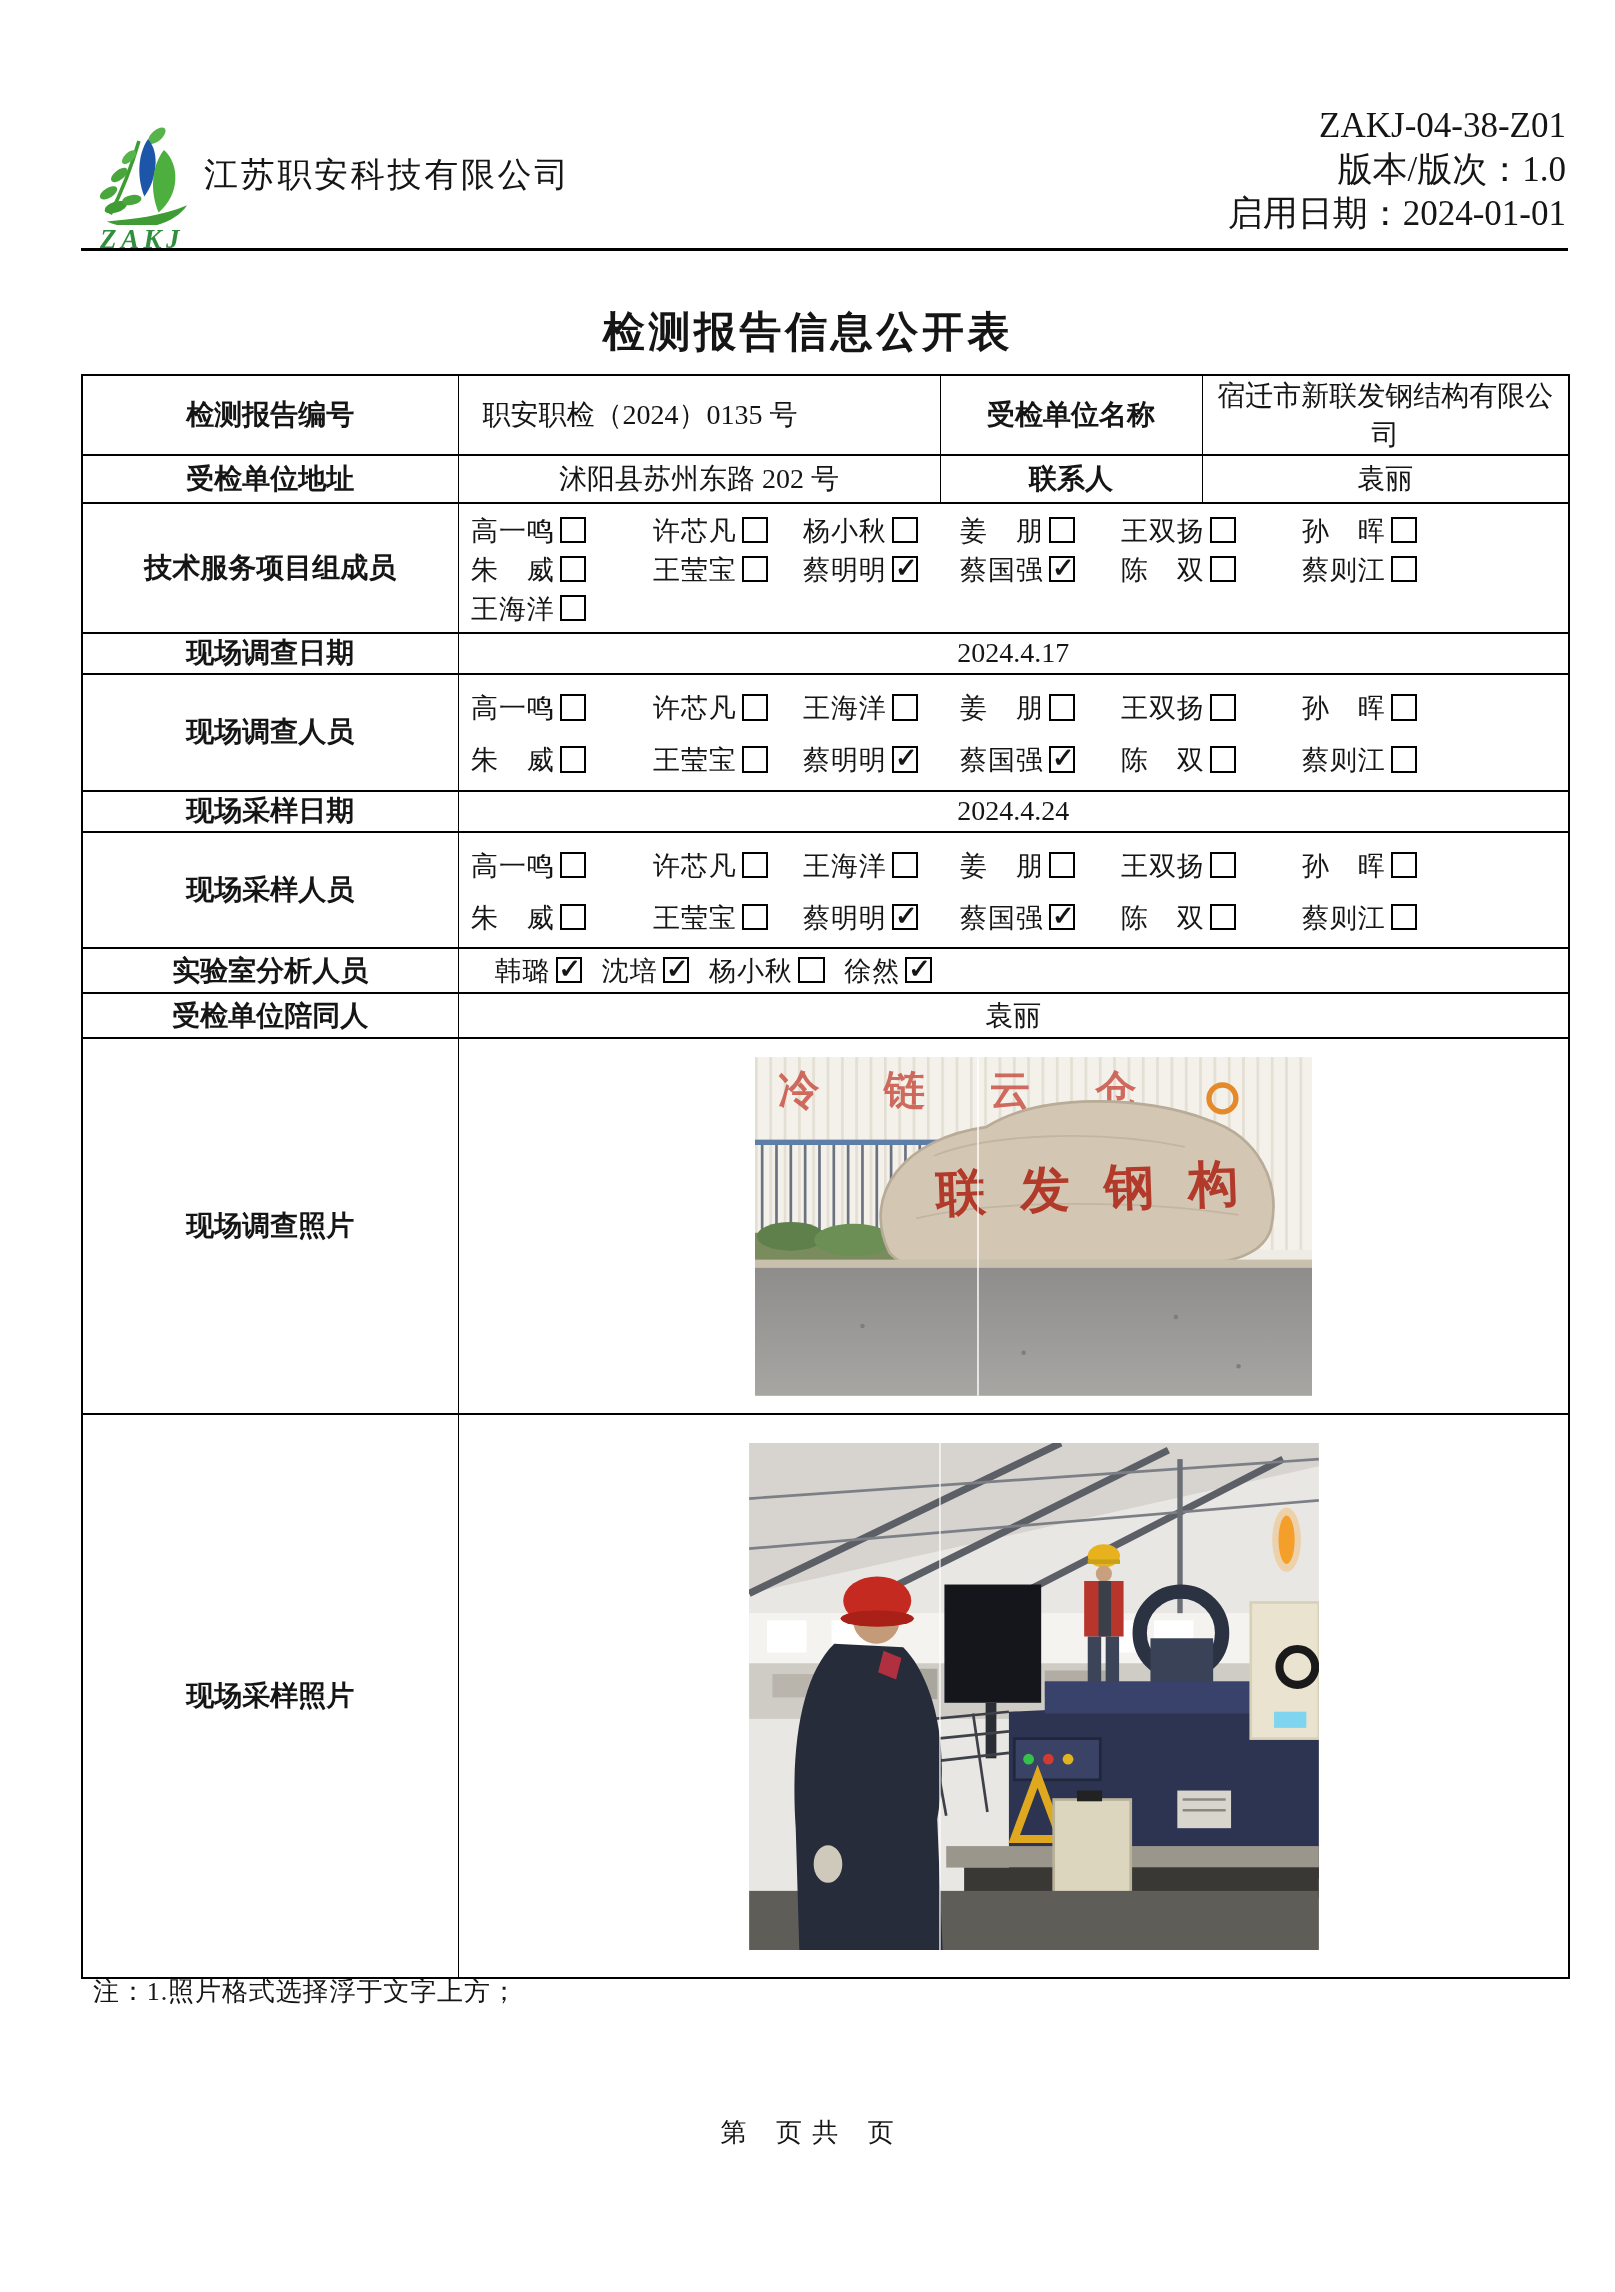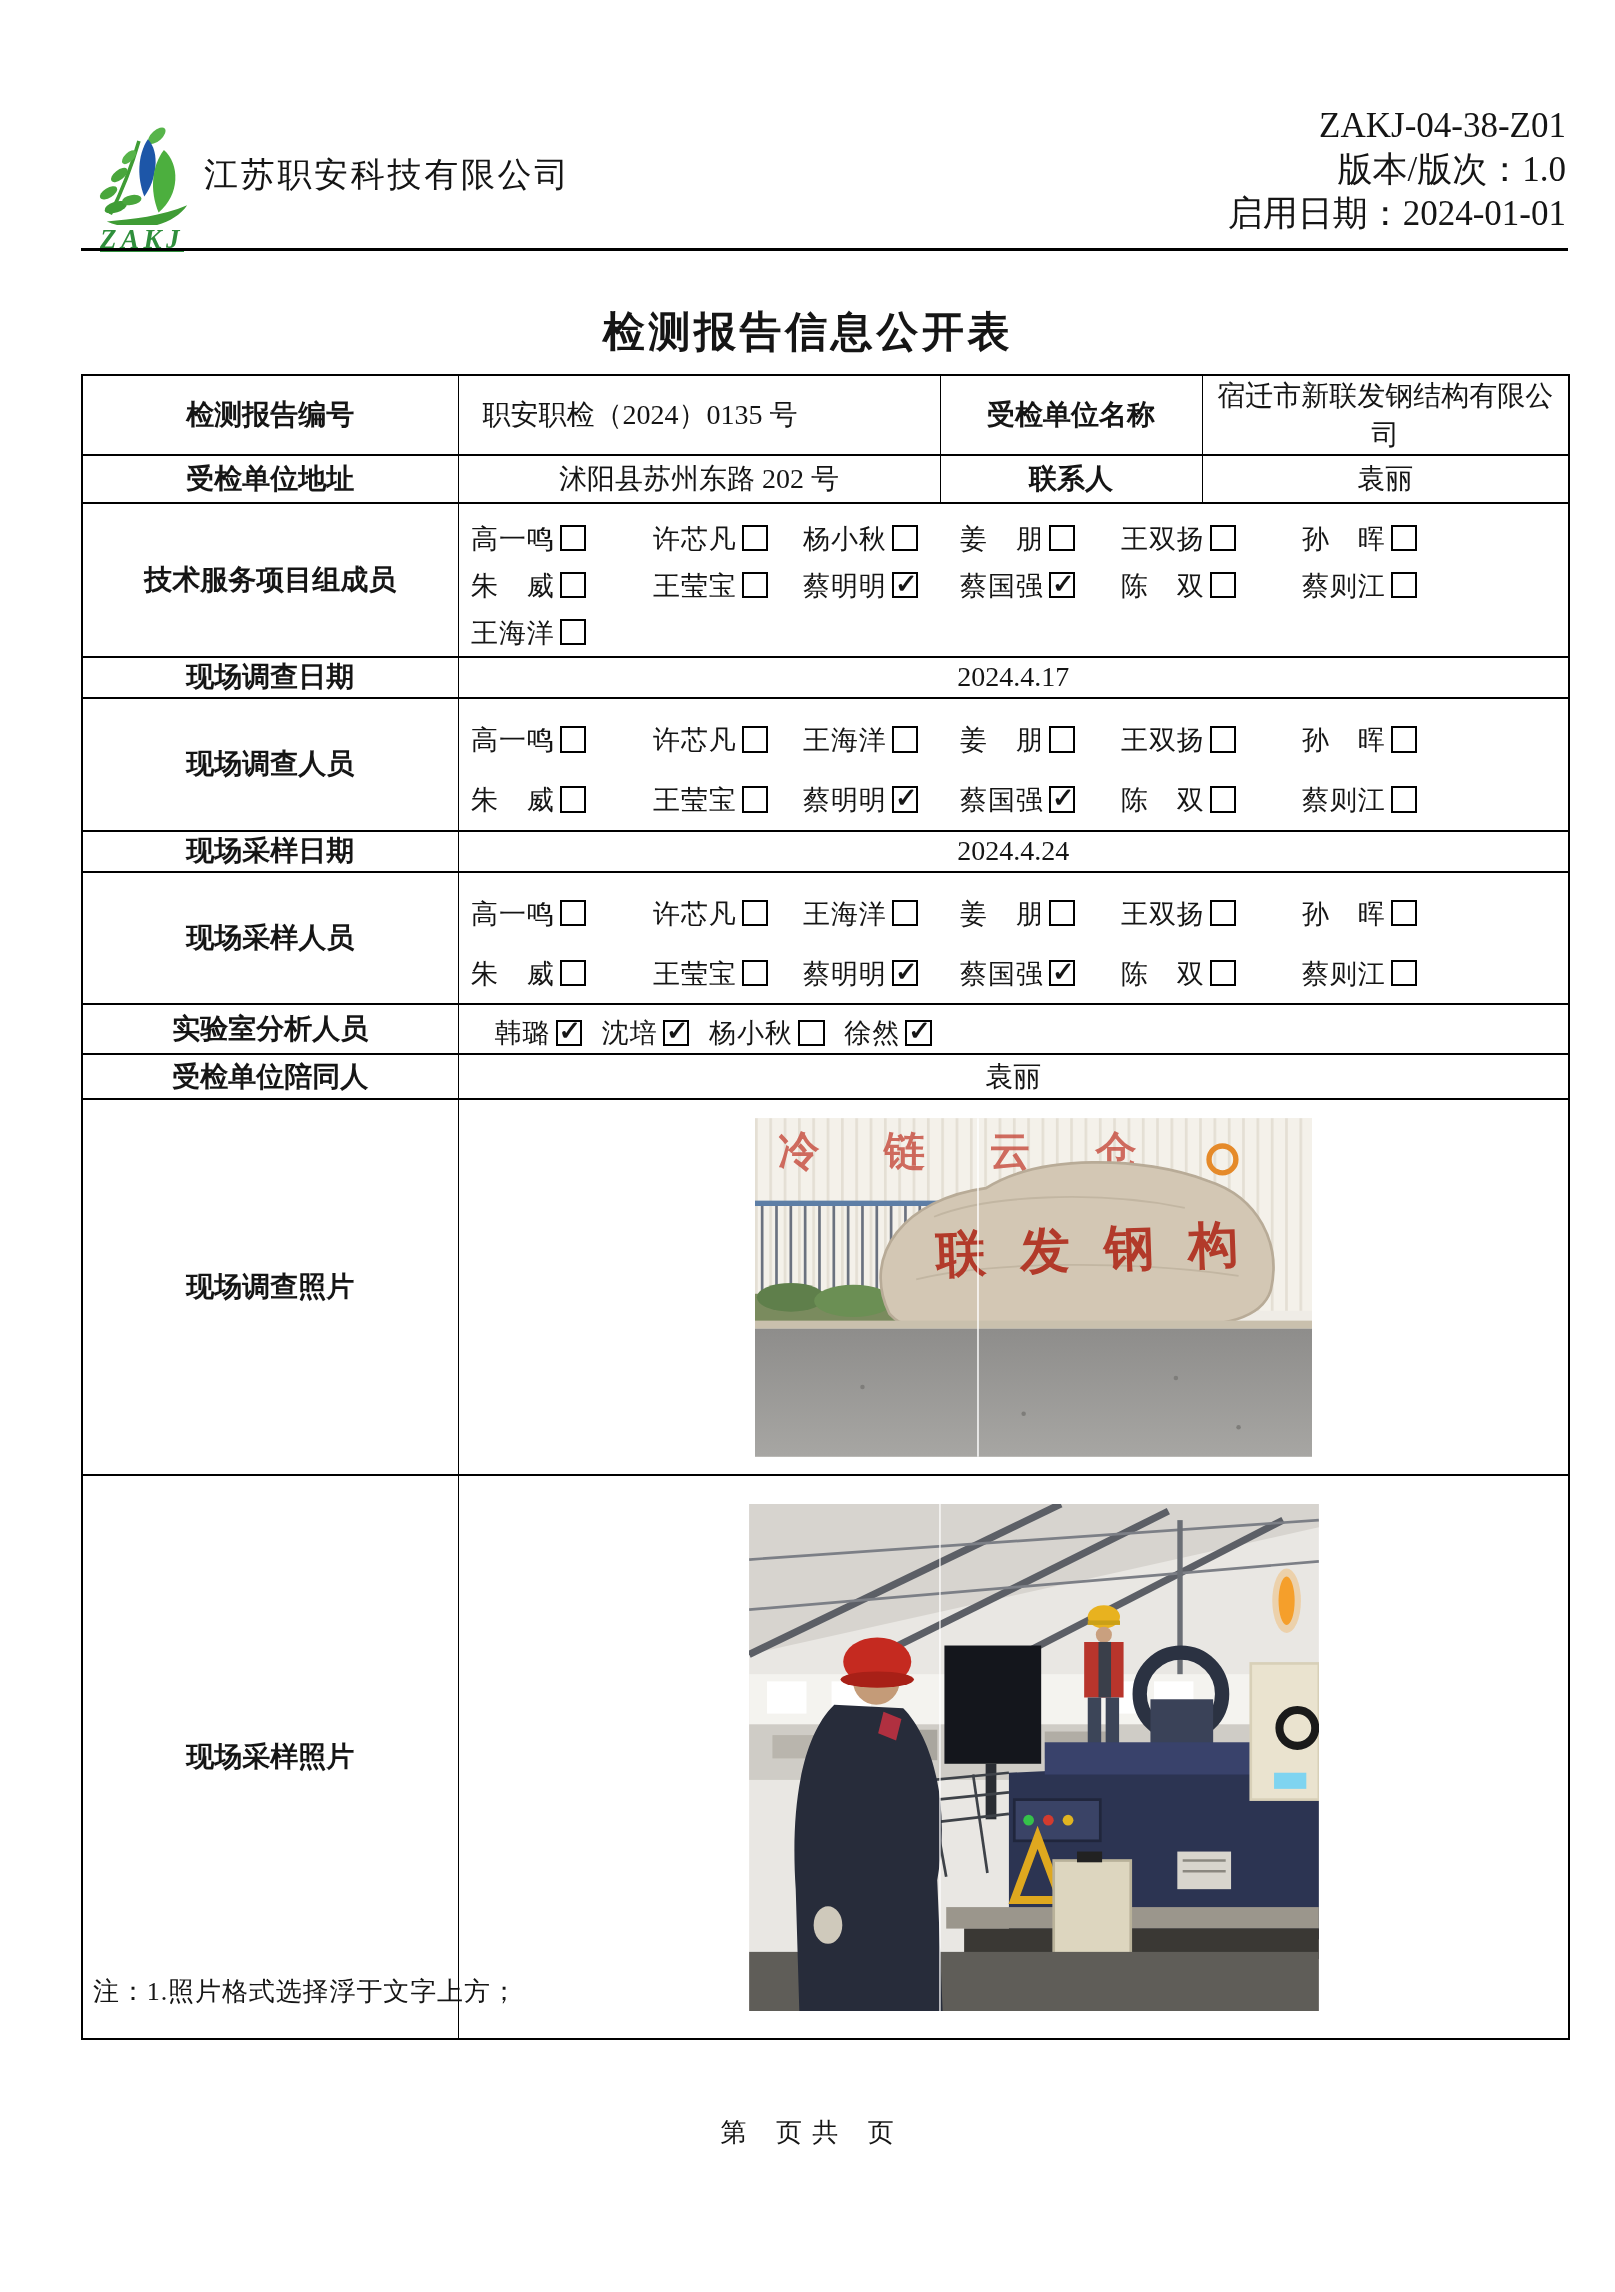--- a/index.html
+++ b/index.html
@@ -3,42 +3,42 @@
 <meta charset="utf-8">
 <style>
   html,body{margin:0;padding:0;background:#fff;}
   body{width:1616px;height:2293px;position:relative;overflow:hidden;
        font-family:"Liberation Serif","DejaVu Serif",serif;color:#151515;}
   .page{position:absolute;inset:0;background:#fff;}
 
   
   .logo{position:absolute;left:88px;top:125px;width:109px;height:100px;}
   .logo-text{position:absolute;left:100px;top:224px;font-size:27px;font-weight:700;
-             font-style:italic;letter-spacing:4.5px;color:#2f8f3c;text-decoration:underline;}
+             font-style:italic;letter-spacing:4.5px;color:#2f8f3c;}
   .company{position:absolute;left:204px;top:152px;font-size:34px;letter-spacing:2.7px;}
   .head-rule{position:absolute;left:81px;top:248px;width:1487px;height:2.7px;background:#000;}
   .docinfo{position:absolute;right:50px;top:104px;text-align:right;font-size:35px;line-height:44px;}
 
   .title{position:absolute;left:0;top:304px;width:100%;text-align:center;
          font-size:42px;font-weight:700;letter-spacing:3.6px;}
 
   
   table.main{position:absolute;left:81px;top:374px;width:1487px;border-collapse:collapse;
              table-layout:fixed;border:2.7px solid #000;}
   td{border-left:1.8px solid #000;border-right:1.8px solid #000;
      border-top:2.7px solid #000;border-bottom:2.7px solid #000;
      font-size:28px;padding:0;overflow:hidden;}
   td.lbl{font-weight:700;text-align:center;}
   td.ctr{text-align:center;margin-left:28px;}
   td.vbold{font-weight:400;padding-left:24px;}
   td.wrapcell{text-align:center;padding:0 6px;line-height:39px;}
 
   .members{padding:7.2px 0 3.6px 12.5px;}
   .member-line{display:grid;grid-template-columns:182px 150px 157px 161px 181px 1fr;
-               align-items:center;height:39px;margin-top:8px;}
+               align-items:center;height:39px;}
   .two .member-line{height:52px;}
   .member{white-space:nowrap;font-size:27px;}
   .mname{letter-spacing:0.9px;}
   .cb{display:inline-block;width:22.4px;height:22.4px;border:2.7px solid #000;margin-left:5.4px;
       vertical-align:-3.6px;position:relative;background:#fff;}
   .cb.checked::after{content:"✓";position:absolute;left:0.9px;top:-6.3px;font-size:27px;font-weight:700;}
   td.lab .members{padding:0;height:100%;}
   td.lab .member-line{display:flex;gap:19.7px;padding-left:36px;height:40px;grid-template-columns:none;}
 
   td.photo-cell{text-align:center;vertical-align:middle;padding-left:41px;}

